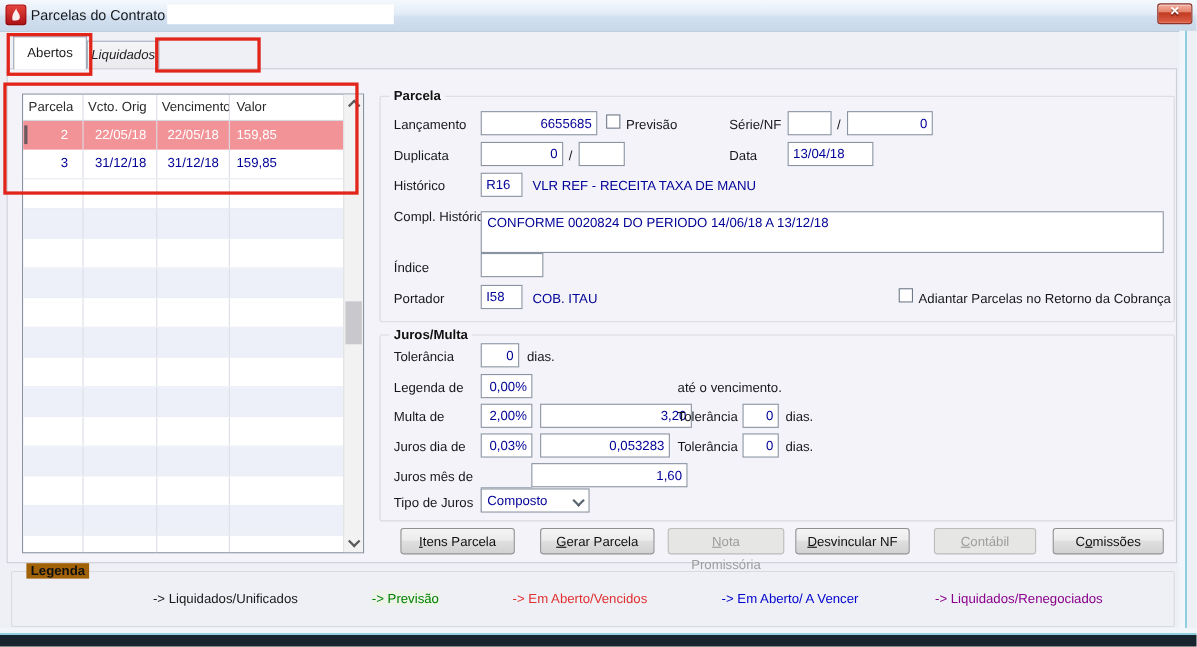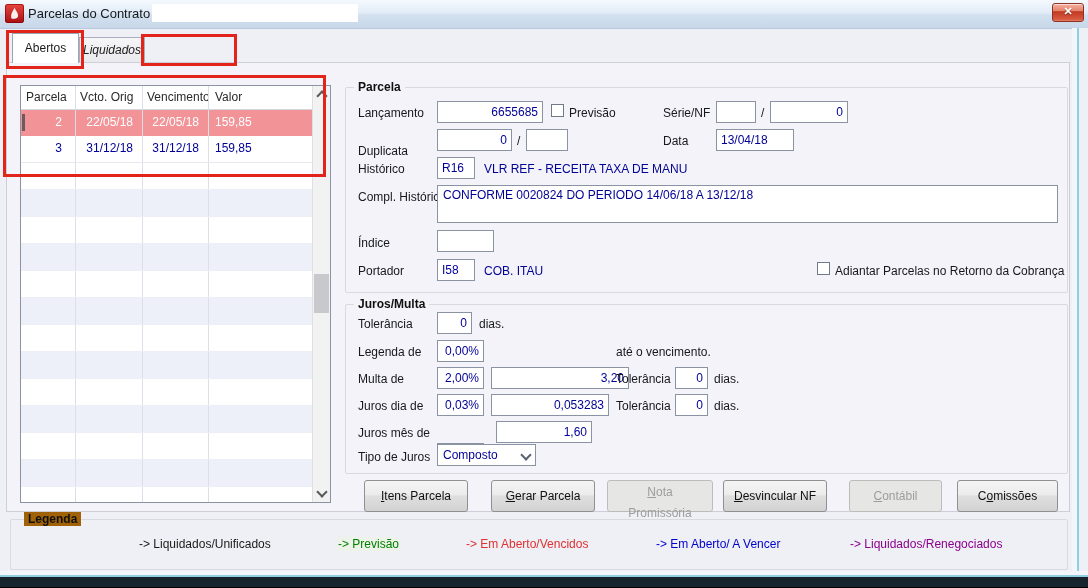--- a/index.html
+++ b/index.html
@@ -71,21 +71,21 @@
   .navy{position:absolute;color:#000096;white-space:nowrap;}
   .slash{position:absolute;color:#15151a;}
   .cbox{position:absolute;width:13px;height:13px;background:#fff;border:1px solid #707a89;box-sizing:border-box;}
   .ddl{position:absolute;height:22px;box-sizing:border-box;border:1px solid #8a93a2;background:#fff;color:#000096;
     line-height:20px;padding:0 18px 0 5px;}
   .ddl .dchev{position:absolute;right:5px;top:6px;width:6px;height:6px;border-left:2px solid #5a6470;border-top:2px solid #5a6470;transform:rotate(225deg);}
   .ta{position:absolute;box-sizing:border-box;border:1px solid #8a93a2;background:#fff;color:#000096;
     font:12px "Liberation Sans",sans-serif;padding:2px 5px;resize:none;outline:none;overflow:hidden;}
 
   
-  .btn{position:absolute;top:480px;height:32px;box-sizing:border-box;border:1px solid #8f9090;border-radius:3px;
+  .btn{position:absolute;top:480px;height:24px;box-sizing:border-box;border:1px solid #8f9090;border-radius:3px;
     background:linear-gradient(#f4f4f4,#ececec 45%,#dfdfdf 50%,#d2d2d2);
     font:12px "Liberation Sans",sans-serif;color:#101010;text-align:center;line-height:21px;cursor:default;}
   .btn .mn{text-decoration:underline;}
   .btn.disabled{color:#9d9d9d;background:#e6e6e4;border-color:#bcbcbc;}
 
   
   .legend-item{position:absolute;top:537px;white-space:nowrap;}
 
   
   .chrome-right{position:absolute;left:1072px;top:28px;width:16px;height:544px;
@@ -234,33 +234,33 @@
 
   <div class="lbl" style="left:358px;top:106px;">Lançamento</div>
   <input class="tin ta-r" style="left: 437px; top: 101px; width: 106px; padding-left: 36px;" value="6655685">
   <span class="cbox" style="left:551px;top:104px;"></span>
   <div class="lbl" style="left:569px;top:106px;">Previsão</div>
   <div class="lbl" style="left:663px;top:106px;">Série/NF</div>
   <input class="tin" style="left: 716px; top: 101px; width: 40px;" value="">
   <span class="slash" style="left:761px;top:106px;">/</span>
   <input class="tin ta-r" style="left: 770px; top: 101px; width: 78px;" value="0">
 
-  <div class="lbl" style="left:358px;top:134px;margin-top:10px;">Duplicata</div>
+  <div class="lbl" style="left:358px;top:134px;">Duplicata</div>
   <input class="tin ta-r" style="left: 437px; top: 129px; width: 75px;" value="0">
   <span class="slash" style="left:517px;top:134px;">/</span>
   <input class="tin" style="left: 526px; top: 129px; width: 42px;" value="">
   <div class="lbl" style="left:663px;top:134px;">Data</div>
   <input class="tin" style="left: 716px; top: 129px; width: 78px;" value="13/04/18">
 
   <div class="lbl" style="left:358px;top:162px;">Histórico</div>
   <input class="tin" style="left: 437px; top: 157px; width: 38px;" value="R16">
   <div class="navy" style="left:484px;top:162px;">VLR REF - RECEITA TAXA DE MANU</div>
 
   <div class="lbl" style="left:358px;top:190px;">Compl. Histórico</div>
-  <textarea class="ta" style="left: 437px; top: 185px; width: 621px; height: 38px;">CONFORME 0020824 DO PERIODO 14/06/18 A 13/12/18</textarea>
+  <textarea class="ta" style="left: 437px; top: 192px; width: 621px; height: 38px;">CONFORME 0020824 DO PERIODO 14/06/18 A 13/12/18</textarea>
 
   <div class="lbl" style="left:358px;top:236px;">Índice</div>
   <input class="tin" style="left: 437px; top: 230px; width: 57px;" value="">
 
   <div class="lbl" style="left:358px;top:264px;">Portador</div>
   <input class="tin" style="left: 437px; top: 259px; width: 38px;" value="I58">
   <div class="navy" style="left:484px;top:264px;">COB. ITAU</div>
   <span class="cbox" style="left:817px;top:262px;"></span>
   <div class="lbl" style="left:835px;top:264px;">Adiantar Parcelas no Retorno da Cobrança</div>
 
@@ -284,21 +284,21 @@
 
   <div class="lbl" style="left:358px;top:399px;">Juros dia de</div>
   <input class="tin ta-r" style="left: 437px; top: 394px; width: 47px;" value="0,03%">
   <input class="tin ta-r" style="left: 491px; top: 394px; width: 118px;" value="0,053283">
   <div class="lbl" style="left:616px;top:399px;">Tolerância</div>
   <input class="tin ta-r" style="left: 675px; top: 394px; width: 33px;" value="0">
   <div class="lbl" style="left:714px;top:399px;">dias.</div>
 
   <div class="lbl" style="left:358px;top:426px;">Juros mês de</div>
   <input class="tin ta-r" style="left: 437px; top: 443px; width: 47px;" value="1,00%">
-  <input class="tin ta-r" style="left: 496px; top: 421px; width: 96px;" value="1,60">
+  <input class="tin ta-r" style="left: 483px; top: 421px; width: 142px;" value="1,60">
 
   <div class="lbl" style="left:358px;top:450px;">Tipo de Juros</div>
   <div class="ddl" style="left:437px;top:444px;width:99px;">
     <span>Composto</span>
     <span class="dchev"></span>
   </div>
 
   <button class="btn" style="left:364px;width:104px;"><span></span><span class="mn">I</span><span>tens Parcela</span></button>
   <button class="btn" style="left:491px;width:104px;"><span></span><span class="mn">G</span><span>erar Parcela</span></button>
   <button class="btn disabled" style="left:607px;width:106px;"><span></span><span class="mn">N</span><span>ota Promissória</span></button>

